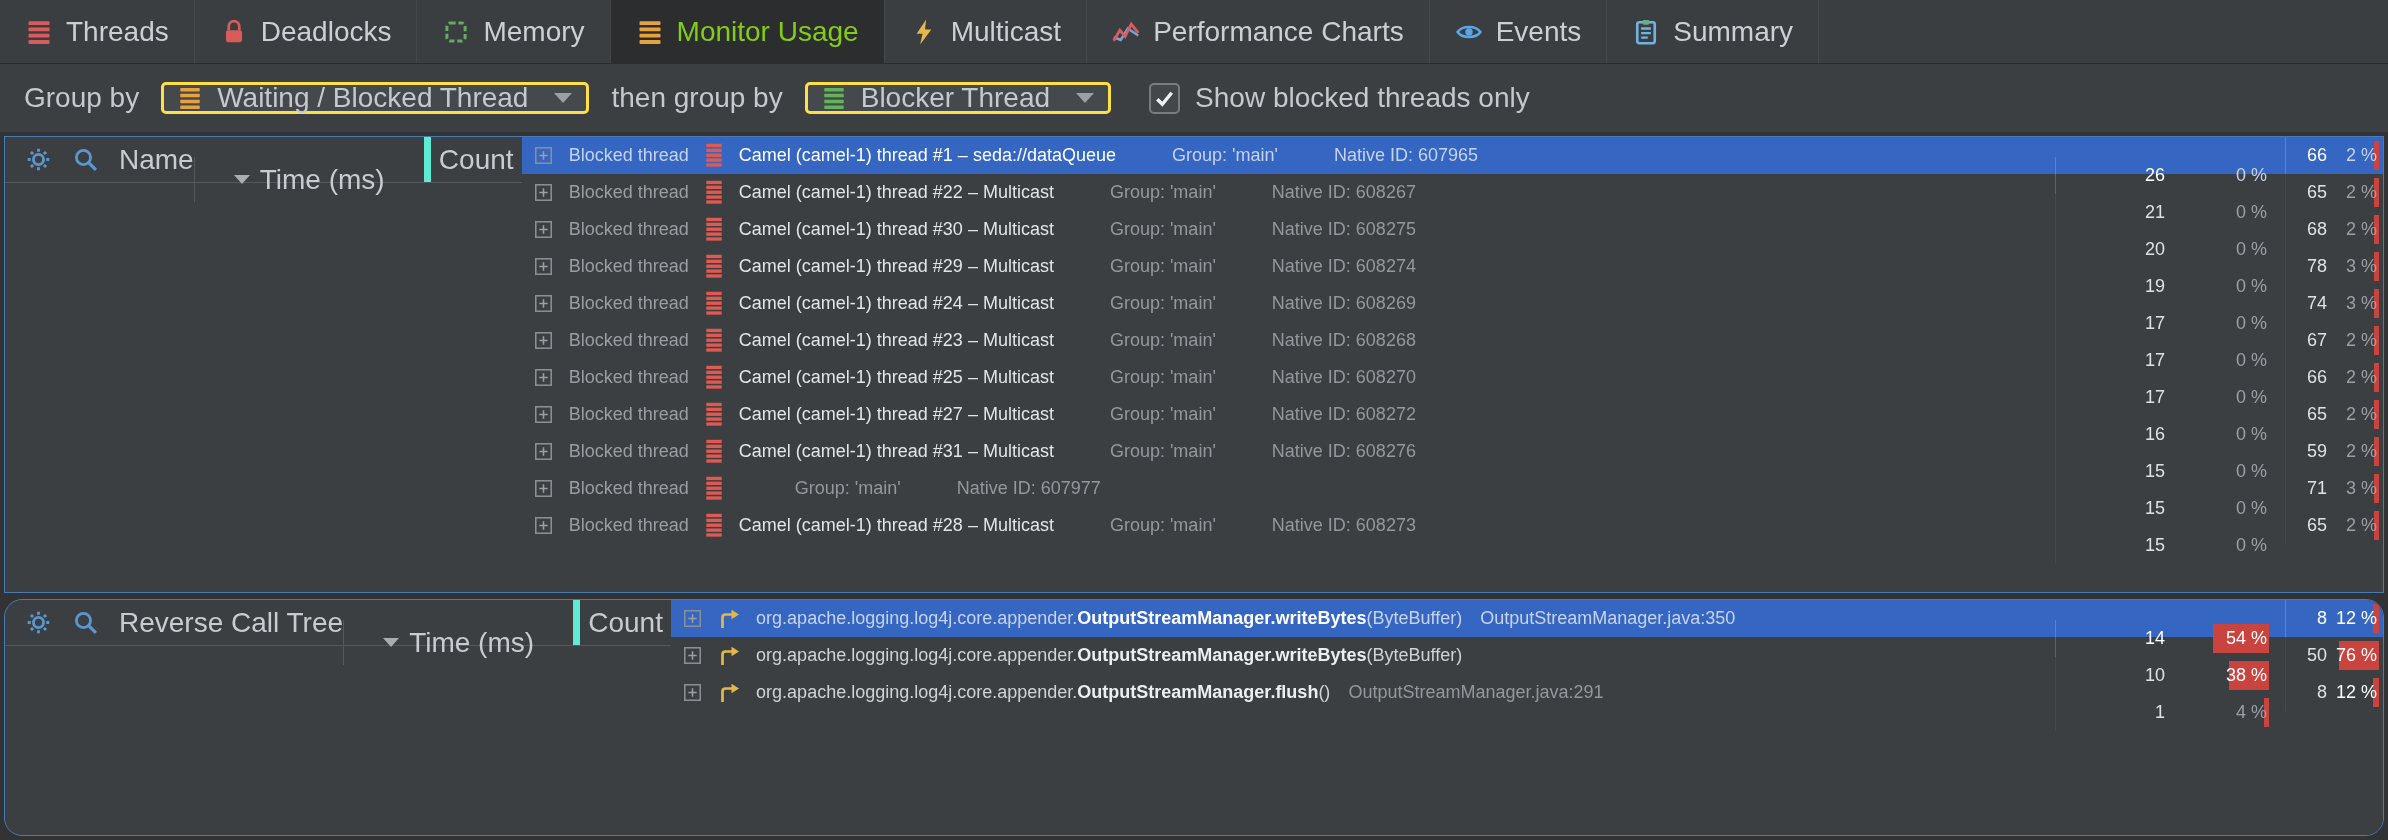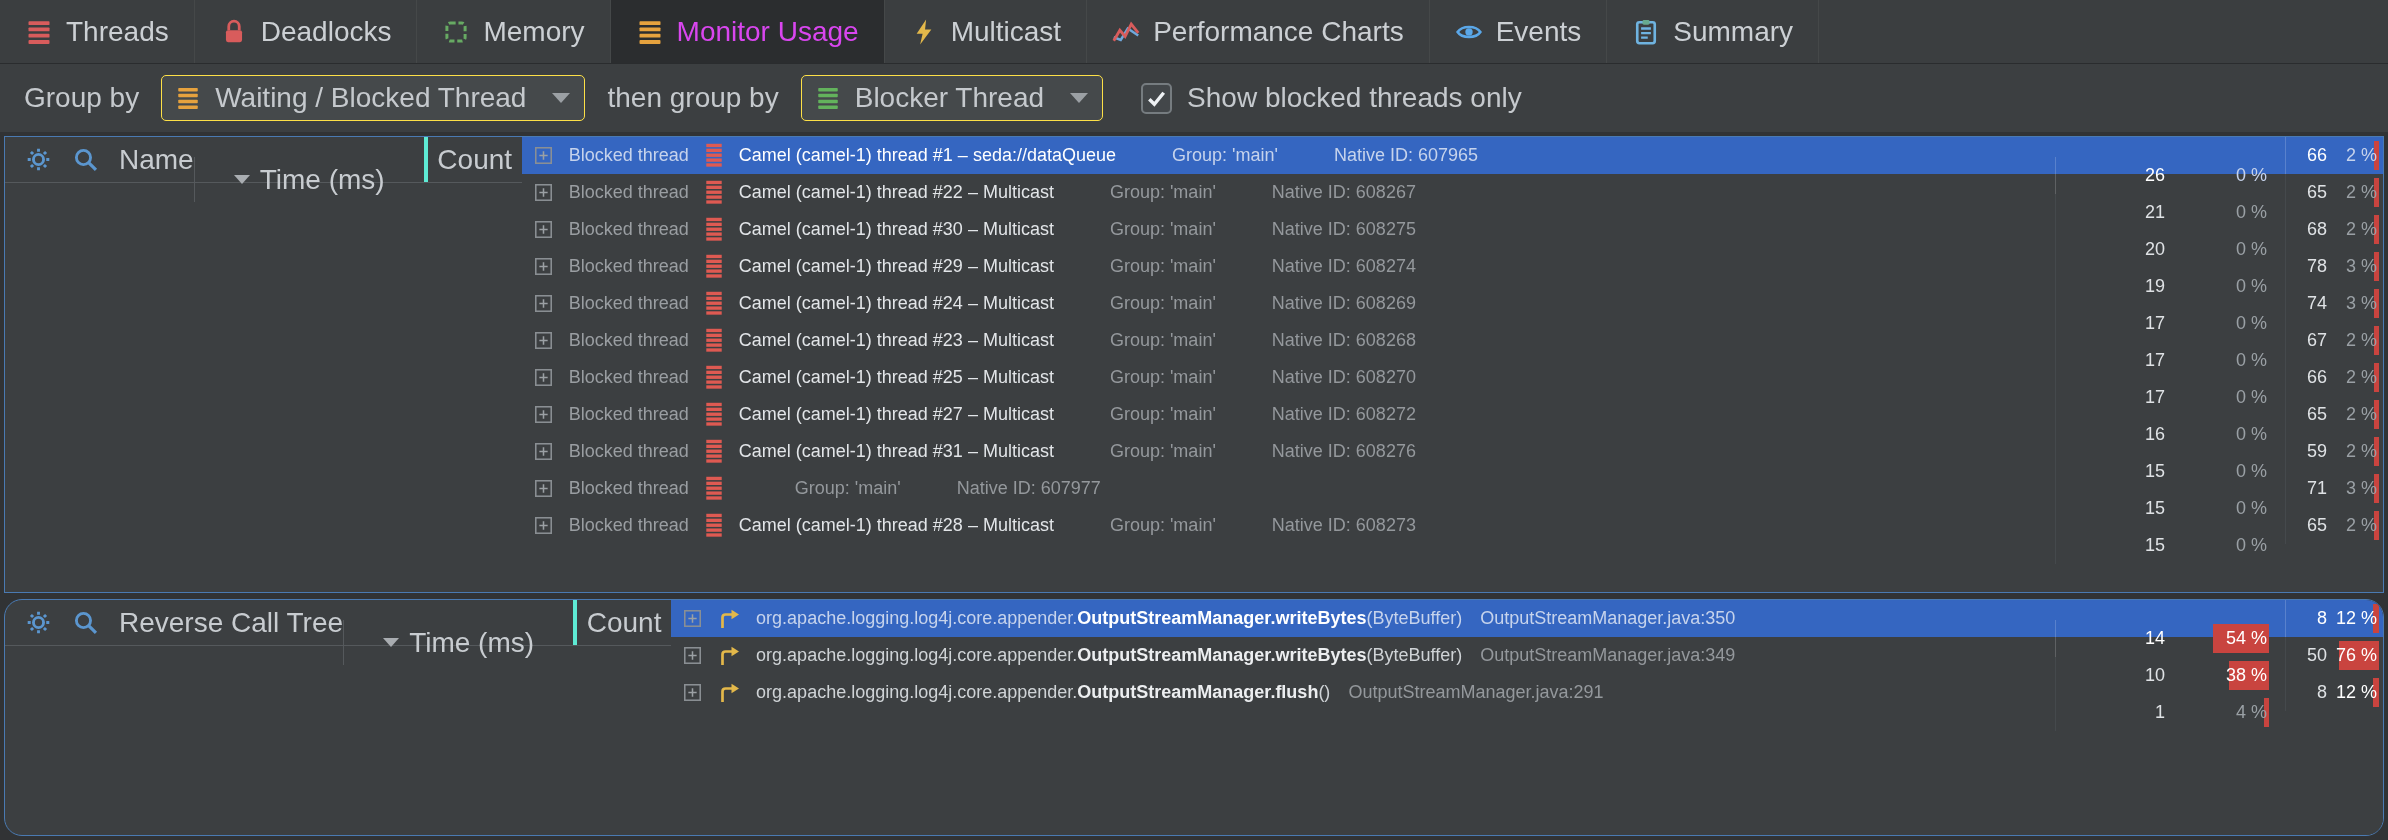--- a/index.html
+++ b/index.html
@@ -6,44 +6,44 @@
   html, body { width: 2388px; height: 840px; overflow: hidden; background: #313335; }
   .app {
     width: 2388px; height: 840px; display: flex; flex-direction: column;
     font-family: "Liberation Sans", sans-serif; color: #c7cbcf;
     -webkit-font-smoothing: antialiased;
   }
 
   
   .tabbar { height: 64px; flex: none; display: flex; align-items: stretch; background: #3b3e40; border-bottom: 1px solid #2a2c2e; }
   .tab { display: flex; align-items: center; gap: 13px; padding: 0 25px; font-size: 28px; color: #ccd0d4; border-right: 1px solid #454849; cursor: default; white-space: nowrap; }
-  .tab.selected { background: #2b2d2f; color: #d946ef; }
+  .tab.selected { background: #2b2d2f; color: #84cc16; }
   .ticon { width: 28px; height: 28px; flex: none; }
 
   
   .toolbar { height: 68px; flex: none; display: flex; align-items: center; gap: 22px; padding: 0 24px; background: #3c3f41; font-size: 28px; color: #c5c9cd; }
-  .combo { height: 46px; display: flex; align-items: center; gap: 14px; padding: 0 14px 0 13px; background: #45494b; border: 1px solid #fde047; border-radius: 5px; cursor: default; white-space: nowrap; }
+  .combo { height: 32px; display: flex; align-items: center; gap: 14px; padding: 0 14px 0 13px; background: #45494b; border: 3px solid #fde047; border-radius: 5px; cursor: default; white-space: nowrap; }
   .combo .arrow { width: 0; height: 0; border-left: 9px solid transparent; border-right: 9px solid transparent; border-top: 10px solid #9ba0a4; margin-left: 12px; }
   .cicon { width: 26px; height: 26px; flex: none; }
   .checkbox-wrap { display: flex; align-items: center; gap: 15px; margin-left: 16px; cursor: default; }
   .checkbox { width: 31px; height: 31px; background: #43474a; border: 2px solid #767c80; border-radius: 5px; display: flex; align-items: center; justify-content: center; flex: none; }
 
   
   .content { flex: 1; display: flex; flex-direction: column; padding: 4px; gap: 6px; background: #313335; min-height: 0; }
   .panel { border: 1px solid var(--focus_border, #4a7ab2); background: #3c3f41; display: flex; flex-direction: row; overflow: hidden; }
   .panel.top { height: 457px; flex: none; }
   .panel.bottom { flex: 1; min-height: 0; border-radius: 18px; }
 
   .thead { height: 46px; flex: none; display: flex; align-items: center; font-size: 28px; color: #c8ccd0; border-bottom: 1px solid #55595c; }
   .hicons { display: flex; gap: 20px; padding: 0 20px; align-items: center; }
   .hicon { width: 27px; height: 27px; cursor: pointer; }
   .hdr-title { flex: 1; text-align: center; overflow: hidden; white-space: nowrap; }
 
   .col-time { width: 230px; flex: none; display: flex; align-items: center; height: 100%; border-left: 1px solid #55595c; padding-right: 16px; margin-top: 40px; }
-  .col-count { width: 98px; flex: none; display: flex; align-items: center; height: 100%; border-left: 4px solid #5eead4; padding-right: 4px; }
+  .col-count { width: 98px; flex: none; display: flex; align-items: center; height: 100%; border-left: 7px solid #5eead4; padding-right: 4px; }
   .thead .col-time { justify-content: center; gap: 10px; padding-right: 0; }
   .thead .col-count { justify-content: center; padding-right: 0; }
   .sort-arrow { width: 0; height: 0; border-left: 8px solid transparent; border-right: 8px solid transparent; border-top: 9px solid #a9adb1; }
 
   .rows { flex: 1; min-height: 0; overflow: hidden; background: #3c3f41; }
   .row { height: 37px; display: flex; align-items: center; font-size: 18px; padding-left: 12px; white-space: nowrap; cursor: default; }
   .row .col-time, .row .col-count { border-left: 1px solid #45494c; }
 
   .grow { flex: 1; min-width: 0; display: flex; align-items: center; overflow: hidden; }
   .expand { width: 19px; height: 19px; margin-right: 16px; flex: none; }
@@ -704,21 +704,20 @@
     <div class="grow">
       <span class="method-icon">
         <svg viewBox="0 0 16 16" width="24" height="24">
                   <path d="M3 14 L3 7 Q3 5 5 5 L9.5 5" fill="none" stroke="#e3b84a" stroke-width="1.8"></path>
                   <polygon points="9,1.8 14,5 9,8.2" fill="#e3b84a"></polygon>
                 </svg>
       </span>
       <span class="pkg">org.apache.logging.log4j.core.appender.</span>
               <span class="member">OutputStreamManager.writeBytes</span>
               <span class="pkg">(ByteBuffer)</span>
-      <span class="loc">OutputStreamManager.java:349</span>
     </div>
     <div class="col-time">
       <span class="num">10</span>
       <span class="pct-cell">
                 <i class="bar" style="width: max(38%, 5px);"></i>
                 <span class="pct-text hot">38 %</span>
               </span>
     </div>
     <div class="col-count">
       <span class="num">50</span>

